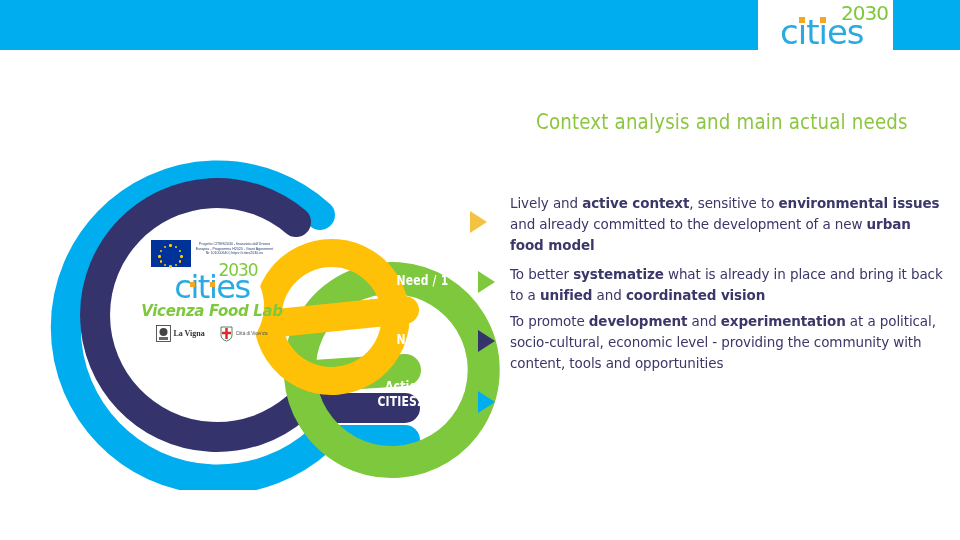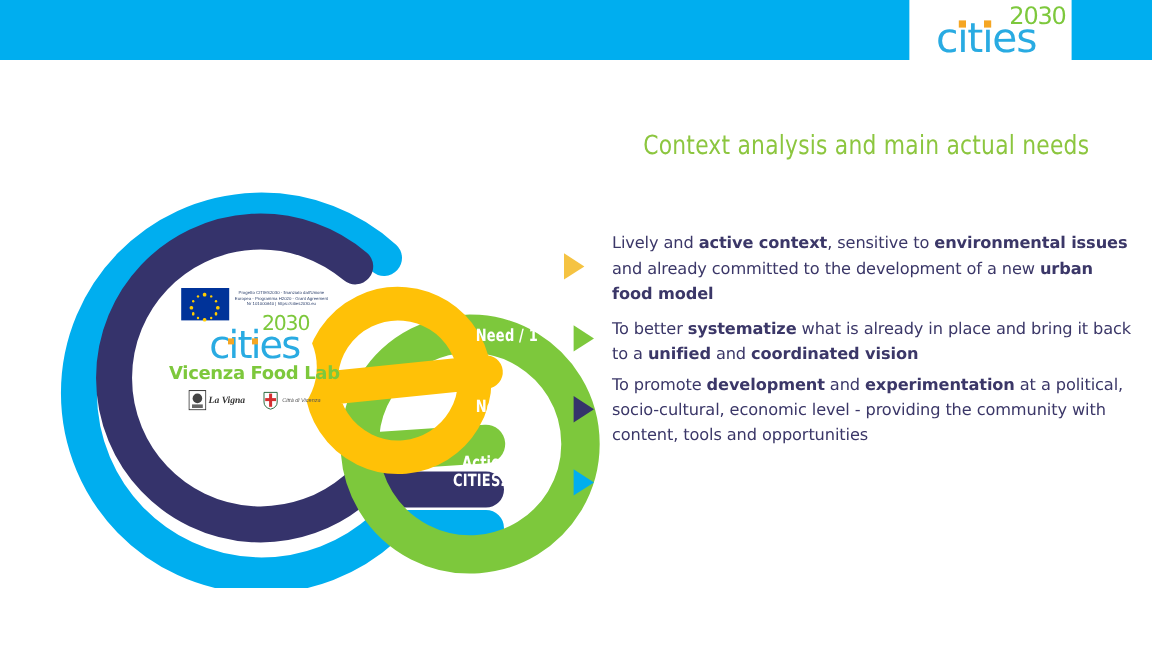--- a/index.html
+++ b/index.html
@@ -155,20 +155,21 @@
     width: 5px; height: 5px;
     background: #F5A623;
   }
   .ctr-sub {
     font-family: "DejaVu Sans", sans-serif;
     font-size: 15px;
     font-weight: bold;
     color: #7DC83C;
     letter-spacing: -0.3px;
     margin-top: -2px;
+    font-style: italic;
   }
   .partner-row {
     display: flex;
     align-items: center;
     justify-content: center;
     gap: 14px;
     margin-top: 5px;
   }
   .partner {
     display: flex;
@@ -179,21 +180,20 @@
     width: 15px; height: 17px;
     flex: none;
   }
   .partner-txt {
     font-family: "Liberation Serif", serif;
     font-size: 8px;
     font-weight: bold;
     color: #333;
     line-height: 8px;
     text-align: right;
-    font-style: italic;
   }
   .partner-sm {
     font-family: "Liberation Sans", sans-serif;
     font-size: 3.6px;
     font-weight: normal;
     color: #555;
     line-height: 4px;
   }
 
   

